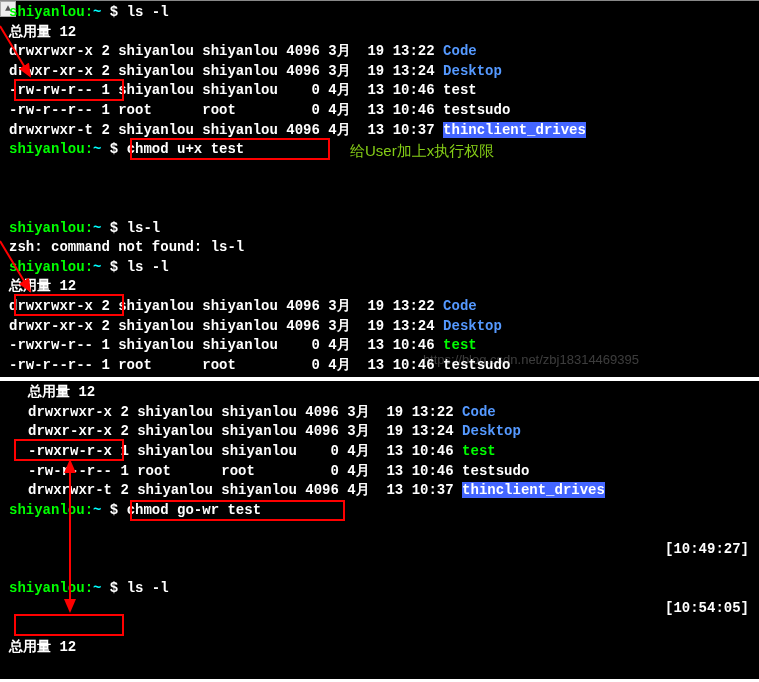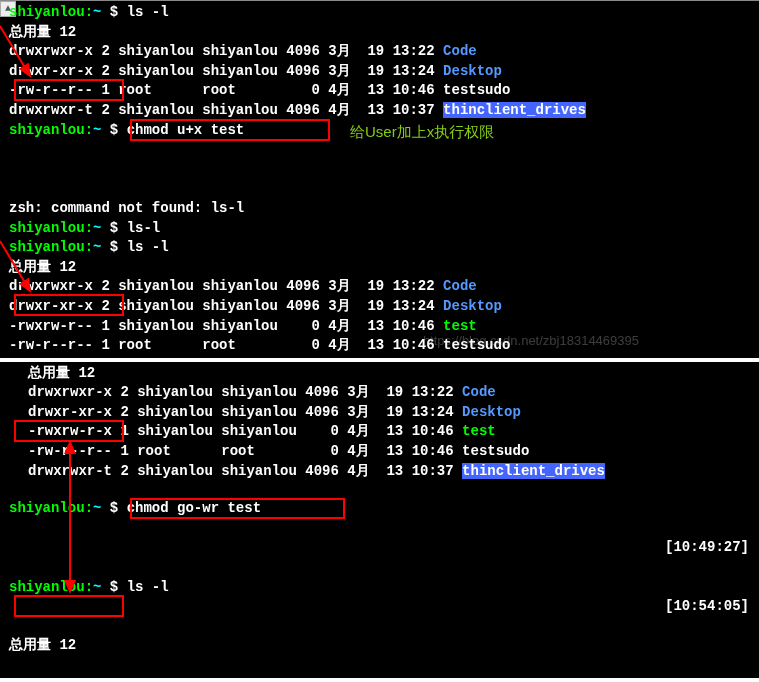--- a/index.html
+++ b/index.html
@@ -68,32 +68,33 @@
 <div class="terminal" style="border-top:1px solid #888;">
   <div class="scroll-arrow">▲</div>
 
   <div class="line"><span class="green">shiyanlou</span><span class="green">:</span><span class="cyan">~</span><span class="green"> </span><span class="white">$</span> <span>ls -l</span></div>
 
   <div class="line">总用量 12</div>
 
   <div id="s1rows">
       <div class="line">drwxrwxr-x 2 shiyanlou shiyanlou 4096 3月  19 13:22 <span class="blue">Code</span></div>
       <div class="line">drwxr-xr-x 2 shiyanlou shiyanlou 4096 3月  19 13:24 <span class="blue">Desktop</span></div>
+      <div class="line">-rw-rw-r-- 1 shiyanlou shiyanlou    0 4月  13 10:46 <span>test</span></div>
       <div class="line">-rw-r--r-- 1 root      root         0 4月  13 10:46 <span>testsudo</span></div>
       <div class="line">drwxrwxr-t 2 shiyanlou shiyanlou 4096 4月  13 10:37 <span class="bg-blue">thinclient_drives</span></div>
     </div>
 
   <div class="line" style="position:relative;"><span class="green">shiyanlou</span><span class="green">:</span><span class="cyan">~</span> <span class="white">$</span> <span>chmod u+x test</span>
     <div class="red-box" style="left:130px; top:-2px; width:200px; height:22px;"></div>
     <span class="red-text" style="position:absolute; left:350px; top:0;">给User加上x执行权限</span>
   </div>
 
+  <div class="line"><span class="green">shiyanlou</span><span class="green">:</span><span class="cyan">~</span> <span class="white">$</span> <span>ls-l</span></div>
+
   <div class="line">zsh: command not found: ls-l</div>
-
-  <div class="line"><span class="green">shiyanlou</span><span class="green">:</span><span class="cyan">~</span> <span class="white">$</span> <span>ls-l</span></div>
 
   <div class="line"><span class="green">shiyanlou</span><span class="green">:</span><span class="cyan">~</span> <span class="white">$</span> <span>ls -l</span></div>
 
   <div class="line">总用量 12</div>
 
   <div id="s1rows2">
       <div class="line">drwxrwxr-x 2 shiyanlou shiyanlou 4096 3月  19 13:22 <span class="blue">Code</span></div>
       <div class="line">drwxr-xr-x 2 shiyanlou shiyanlou 4096 3月  19 13:24 <span class="blue">Desktop</span></div>
       <div class="line">-rwxrw-r-- 1 shiyanlou shiyanlou    0 4月  13 10:46 <span class="green">test</span></div>
       <div class="line">-rw-r--r-- 1 root      root         0 4月  13 10:46 <span>testsudo</span></div>
@@ -122,21 +123,21 @@
 <div class="terminal">
   <div class="line line-padded">总用量 12</div>
   <div id="s2rows">
       <div class="line line-padded">drwxrwxr-x 2 shiyanlou shiyanlou 4096 3月  19 13:22 <span class="blue">Code</span></div>
       <div class="line line-padded">drwxr-xr-x 2 shiyanlou shiyanlou 4096 3月  19 13:24 <span class="blue">Desktop</span></div>
       <div class="line line-padded">-rwxrw-r-x 1 shiyanlou shiyanlou    0 4月  13 10:46 <span class="green">test</span></div>
       <div class="line line-padded">-rw-r--r-- 1 root      root         0 4月  13 10:46 <span>testsudo</span></div>
       <div class="line line-padded">drwxrwxr-t 2 shiyanlou shiyanlou 4096 4月  13 10:37 <span class="bg-blue">thinclient_drives</span></div>
     </div>
 
-  <div class="line" style="position:relative;margin-top:18px;"><span class="green">shiyanlou</span><span class="green">:</span><span class="cyan">~</span> <span class="white">$</span> <span>chmod go-wr test</span>
+  <div class="line" style="position:relative;"><span class="green">shiyanlou</span><span class="green">:</span><span class="cyan">~</span> <span class="white">$</span> <span>chmod go-wr test</span>
     <div class="red-box" style="left:130px; top:-1px; width:215px; height:21px;"></div>
     <span class="timestamp">[10:49:27]</span>
   </div>
 
   <div class="line" style="position:relative;"><span class="green">shiyanlou</span><span class="green">:</span><span class="cyan">~</span> <span class="white">$</span> <span>ls -l</span>
     <span class="timestamp">[10:54:05]</span>
   </div>
 
   <div class="line" style="position:relative;"><span>总用量 12</span>
   </div>

